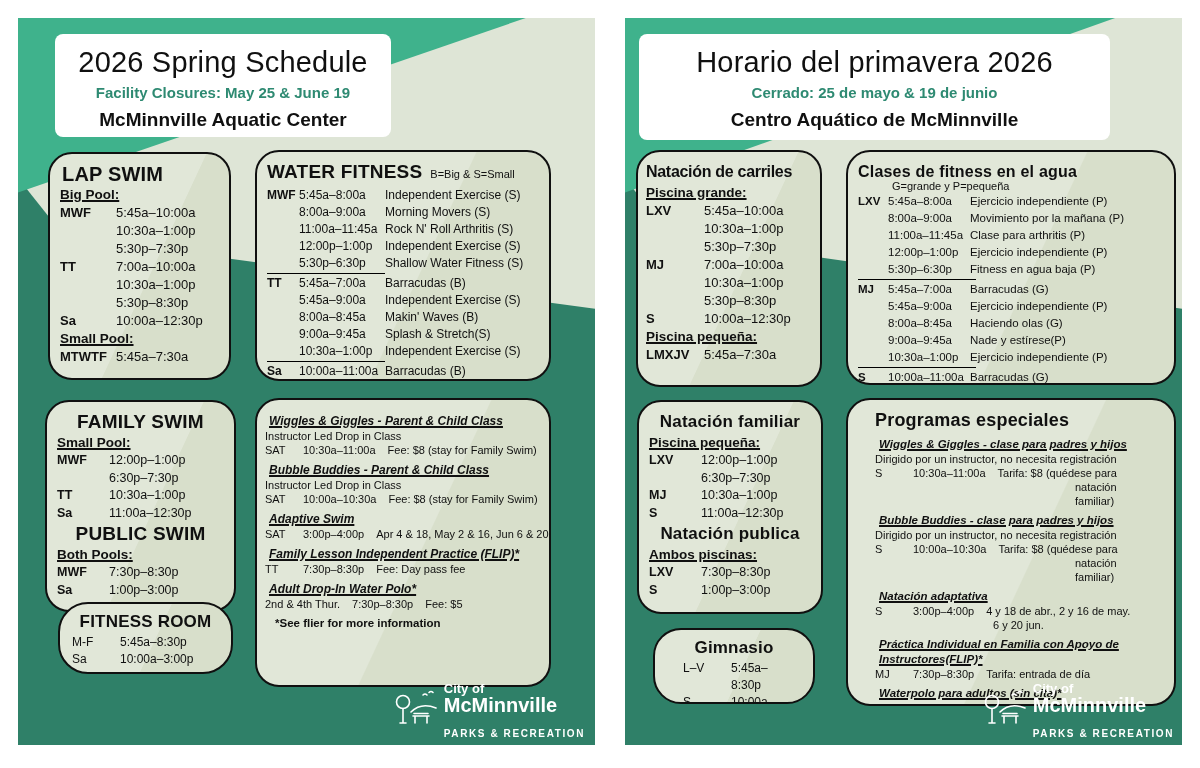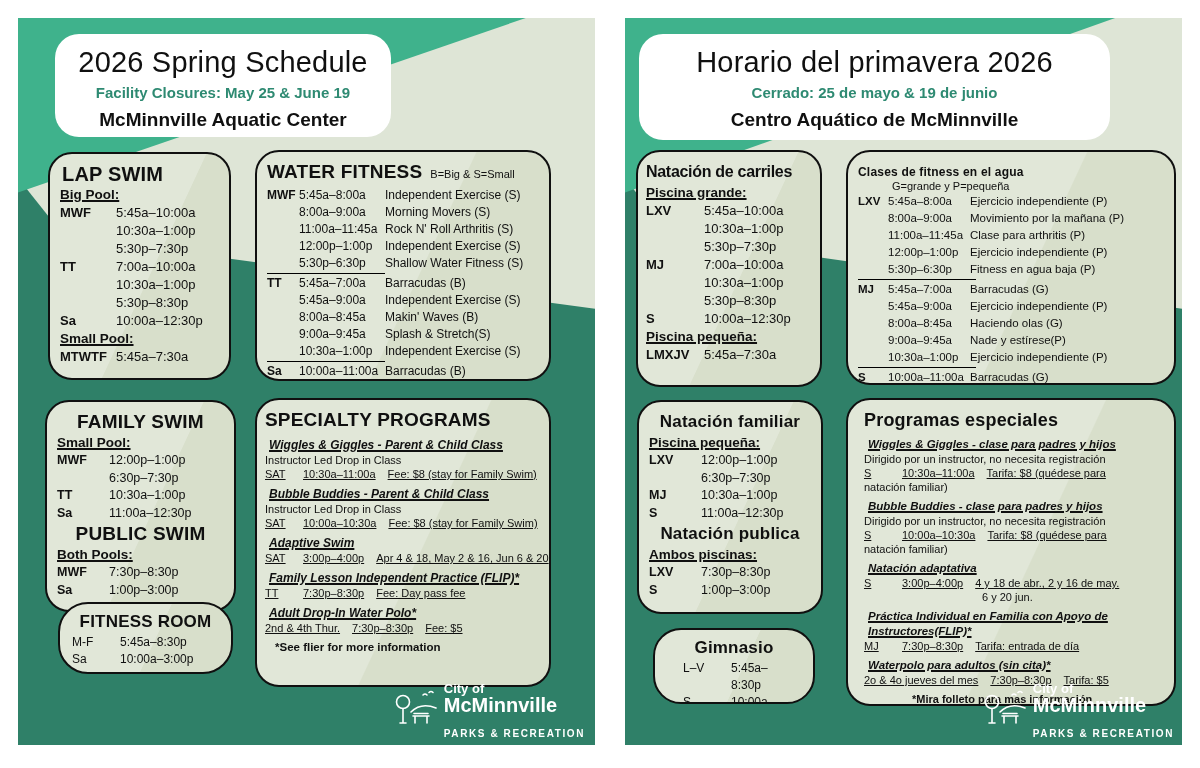--- a/index.html
+++ b/index.html
@@ -3,45 +3,45 @@
 <meta charset="utf-8">
 <style>
   html,body{margin:0;padding:0;width:1200px;height:768px;background:#ffffff;overflow:hidden;
     font-family:"Liberation Sans","DejaVu Sans",sans-serif;color:#101010;}
   .page{position:absolute;top:18px;height:727px;background:#2F8068;overflow:hidden;}
   .page-l{left:18px;width:577px;}
   .page-r{left:625px;width:557px;}
   .bg{position:absolute;inset:0;}
   .bg-sage{background:#DEE5D6;clip-path:polygon(6% 0,100% 0,100% 40%,8% 30%,0 22%);}
   .bg-emerald{background:#3FB28C;clip-path:polygon(0 0,88% 0,0 24%);}
-  .header-card{position:absolute;background:#fff;border-radius:24px;text-align:center;padding-top:10px;box-sizing:border-box;}
+  .header-card{position:absolute;background:#fff;border-radius:8px;text-align:center;padding-top:10px;box-sizing:border-box;}
   .hc-l{left:37px;top:16px;width:336px;height:103px;}
   .hc-r{left:14px;top:16px;width:471px;height:106px;}
   .page-title{font-size:29px;font-weight:500;line-height:36px;letter-spacing:.2px;}
   .closures{font-size:15px;font-weight:700;color:#2E8A72;line-height:26px;}
   .facility{font-size:19px;font-weight:700;line-height:28px;}
   .box{position:absolute;background:linear-gradient(115deg,#e1e7d8 55%,#d8dfcb 55.3%);
     border:2.5px solid #101010;border-radius:24px;box-sizing:border-box;overflow:hidden;padding:8px 10px;}
   
   .b-lap{left:30px;top:134px;width:183px;height:228px;}
   .b-wf{left:237px;top:132px;width:296px;height:231px;}
   .b-famL{left:27px;top:382px;width:191px;height:212px;}
   .b-spec{left:237px;top:380px;width:296px;height:289px;padding:8px 8px;}
   .b-fit{left:40px;top:584px;width:175px;height:72px;border-radius:30px;padding:6px 12px;}
   
   .b-nat{left:11px;top:132px;width:186px;height:237px;padding:8px 8px;}
   .b-cls{left:221px;top:132px;width:330px;height:235px;}
   .b-famR{left:12px;top:382px;width:186px;height:214px;}
-  .b-prog{left:221px;top:380px;width:330px;height:308px;padding:8px 16px;}
+  .b-prog{left:221px;top:380px;width:330px;height:308px;padding:8px 27px;}
   .b-gym{left:28px;top:610px;width:162px;height:76px;border-radius:28px;padding:6px 28px;}
   .sec-title{font-size:19px;font-weight:800;line-height:24px;letter-spacing:.2px;white-space:nowrap;}
   .tc{text-align:center;}
   .b-lap .sec-title{font-size:20px;padding-left:2px;}
   .b-nat .sec-title{font-size:16px;letter-spacing:-.3px;}
-  .b-cls .sec-title{font-size:12px;}
+  .b-cls .sec-title{font-size:16px;}
   .b-prog .sec-title{font-size:18px;}
   .b-famR .sec-title{font-size:17px;}
   .b-fit .sec-title{font-size:17px;}
   .b-gym .sec-title{font-size:17px;}
   .legend{font-size:11px;font-weight:400;letter-spacing:0;}
   .b-wf .legend{display:inline-block;margin-left:8px;}
   .b-cls .legend{display:block;margin:-4px 0 1px 34px;line-height:12px;}
   .group-label{font-size:13.5px;font-weight:700;text-decoration:underline;text-decoration-thickness:1.5px;line-height:18px;}
   .srow{display:flex;font-size:13px;line-height:18px;}
   .sday{width:56px;font-weight:700;flex:none;}
@@ -57,23 +57,23 @@
   .wf-name{flex:1;}
   .ruled{position:relative;padding-top:2px;}
   .ruled::before{content:"";position:absolute;left:0;top:0;width:118px;border-top:1.8px solid #000;}
   .b-cls .wf-day{width:30px;font-size:11.5px;}
   .b-cls .wf-row{font-size:11.5px;}
   .b-cls .wf-time{width:82px;}
   .prog{margin-top:5px;}
   .prog-name{font-size:12px;font-weight:700;font-style:italic;text-decoration:underline;text-decoration-thickness:1.5px;line-height:16px;margin-left:4px;}
   .b-prog .prog-name{font-size:11.5px;line-height:15px;}
   .prog-desc{font-size:11px;line-height:14px;}
-  .prog-row{display:flex;gap:12px;font-size:11px;line-height:14px;white-space:nowrap;text-decoration:underline;}
+  .prog-row{display:flex;gap:12px;font-size:11px;line-height:14px;white-space:nowrap;}
   .p-day{min-width:26px;}
-  .p-info2{font-size:11px;line-height:14px;}
+  .p-info2{font-size:11px;line-height:14px;margin-left:200px;}
   .p-info2.mid{margin-left:118px;}
   .footnote{font-size:11.5px;font-weight:600;margin:5px 0 0 10px;line-height:14px;}
   .b-prog .footnote{margin-left:48px;font-size:11px;}
   .fit-row{display:flex;font-size:12px;line-height:17px;}
   .fit-row .sday{width:48px;font-weight:400;}
   .logo{position:absolute;display:flex;align-items:center;gap:7px;color:#fff;}
   .logo-l{right:10px;bottom:6px;}
   .logo-r{right:8px;bottom:6px;}
   .logo-text{display:flex;flex-direction:column;}
   .logo-city{font-size:13px;font-weight:700;line-height:13px;}
@@ -222,21 +222,20 @@
     </div>
     <div class="srow">
       <span class="sday">Sa</span>
       <span class="stimes">
           <span>1:00p–3:00p</span>
         </span>
     </div>
   </div>
 
   <div class="box b-spec">
-    <div class="sec-title">SPECIALTY PROGRAMS</div>
     <div class="prog">
       <div class="prog-name">Wiggles &amp; Giggles - Parent &amp; Child Class</div>
       <div class="prog-desc">Instructor Led Drop in Class</div>
       <div class="prog-row">
         <span class="p-day">SAT</span>
         <span class="p-time">10:30a–11:00a</span>
         <span class="p-info">Fee: $8 (stay for Family Swim)</span>
       </div>
     </div>
     <div class="prog">

